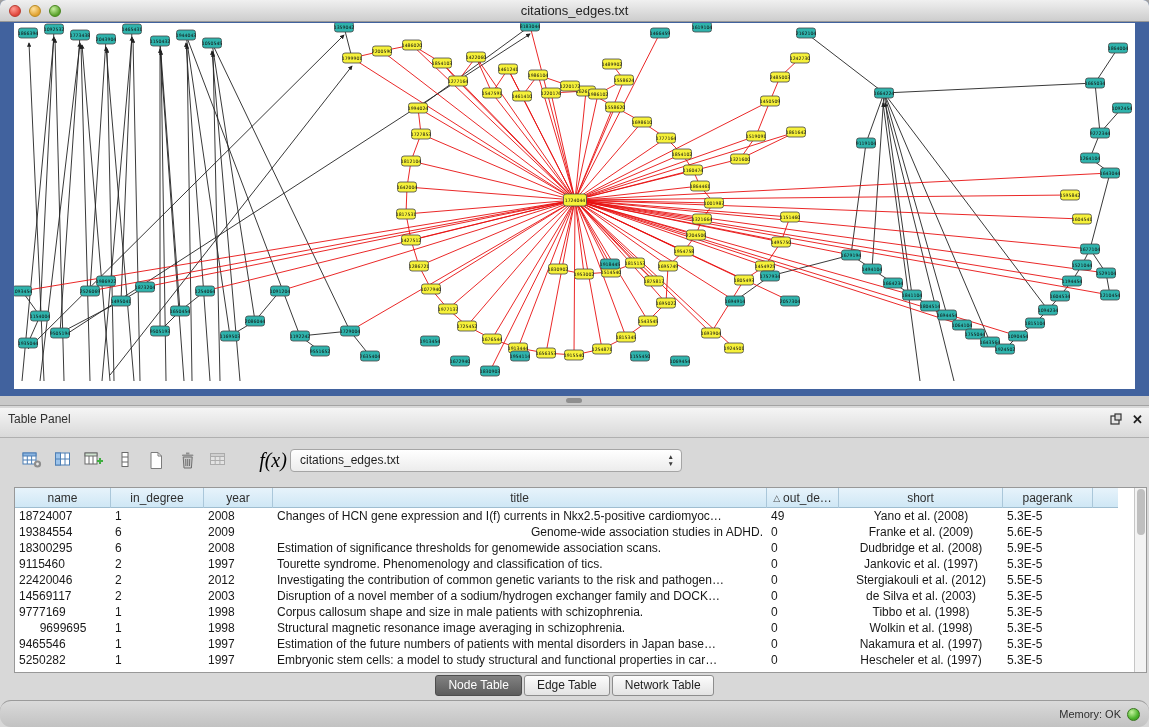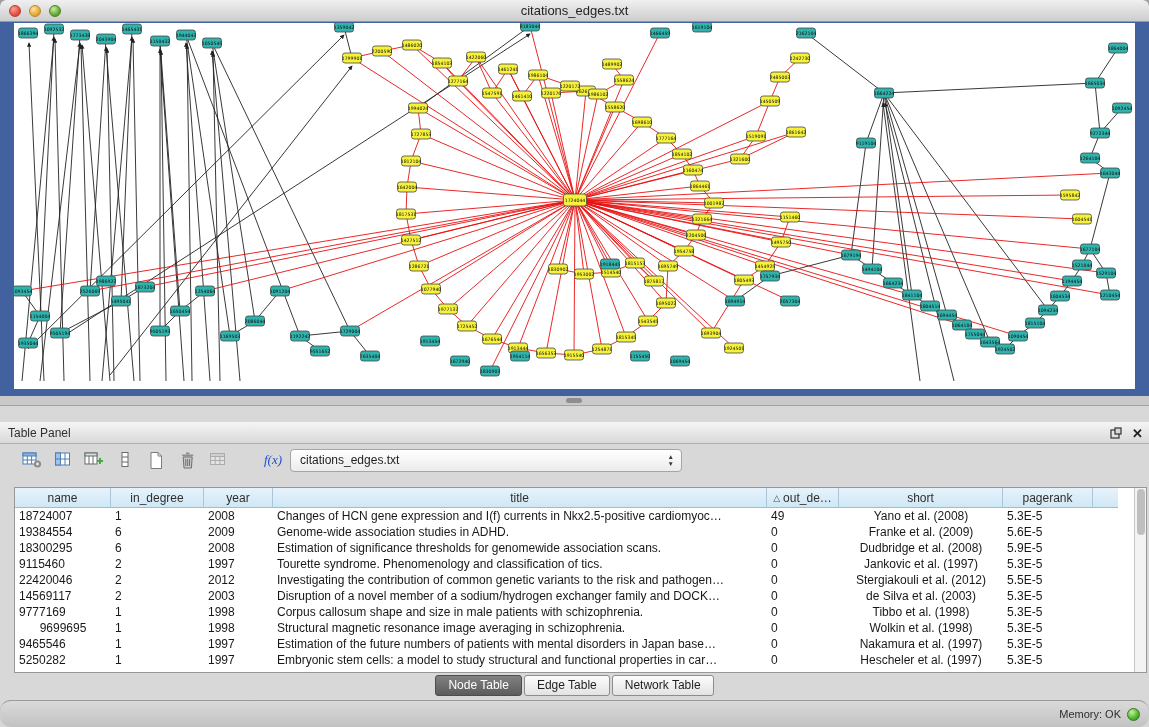--- a/index.html
+++ b/index.html
@@ -23,30 +23,30 @@
   .canvas-wrap svg { display:block; }
   .gnode text { pointer-events:none; }
 
   
   .splitter { position:absolute; top:396px; left:0; width:1149px; height:9px; background:#c9c9c9; }
   .grip { position:absolute; left:566px; top:2px; width:16px; height:5px; border-radius:2.5px; background:#8f8f8f; }
 
   
   .table-panel { position:absolute; top:405px; left:0; width:1149px; height:322px;
     background:#d8d8d8; border-top:1px solid #a3a3a3; }
-  .panel-header { position:absolute; top:16px; left:0; right:0; height:22px;
+  .panel-header { position:absolute; top:2px; left:0; right:0; height:30px;
     background:linear-gradient(#f5f5f5,#d9d9d9); border-bottom:1px solid #b0b0b0;text-decoration:underline; }
   .panel-title { position:absolute; left:8px; top:0; line-height:22px; font-size:12px; color:#303030; }
   .panel-actions { position:absolute; right:6px; top:0; height:22px; display:flex; gap:10px; align-items:center; }
   .float-btn { width:13px; height:13px; display:flex; align-items:center; justify-content:center; }
   .close-btn { font-size:13px; font-weight:bold; color:#1f1f1f; line-height:13px; }
 
   .toolbar { position:absolute; top:40px; left:20px; height:28px; display:flex; align-items:center; gap:7px; }
   .tbtn { width:24px; height:26px; display:flex; align-items:center; justify-content:center; border-radius:3px; }
-  .fx-label { font-family:"Liberation Serif", serif; font-style:italic; font-size:13px; color:#1d4ed8;margin-left:48px; }
+  .fx-label { font-family:"Liberation Serif", serif; font-style:italic; font-size:20px; color:#000000;margin-left:48px; }
   .combo { margin-left:22px; width:392px; height:23px; position:relative;
     background:linear-gradient(#ffffff,#ececec); border:1px solid #a5a5a5; border-radius:4px;
     font-size:12px; color:#1e1e1e; line-height:21px; padding-left:9px; }
   .combo-arrows { position:absolute; right:7px; top:3px; display:flex; flex-direction:column; align-items:center; }
   .combo-arrows span { font-size:6.5px; line-height:7px; color:#3c3c3c; }
 
   .tableview { position:absolute; left:14px; top:81px; width:1133px; height:186px;
     background:#ffffff; border:1px solid #989898; }
   .thead { position:absolute; top:0; left:0; right:28px; height:20px; display:flex;
     background:linear-gradient(#e7f3fb,#cfe7f5); border-bottom:1px solid #9fbdd0; }
@@ -979,21 +979,21 @@
           <div class="td" style="width: 69px; text-align: left;">2008</div>
           <div class="td" style="width: 494px; text-align: left;">Changes of HCN gene expression and I(f) currents in Nkx2.5-positive cardiomyoc…</div>
           <div class="td" style="width: 72px; text-align: left;">49</div>
           <div class="td" style="width: 164px; text-align: center;">Yano et al. (2008)</div>
           <div class="td" style="width: 90px; text-align: left;">5.3E-5</div>
         </div>
         <div class="tr">
           <div class="td" style="width: 96px; text-align: left;">19384554</div>
           <div class="td" style="width: 93px; text-align: left;">6</div>
           <div class="td" style="width: 69px; text-align: left;">2009</div>
-          <div class="td" style="width: 494px; text-align: left;">Genome-wide association studies in ADHD.</div>
+          <div class="td" style="width: 494px; text-align: right;">Genome-wide association studies in ADHD.</div>
           <div class="td" style="width: 72px; text-align: left;">0</div>
           <div class="td" style="width: 164px; text-align: center;">Franke et al. (2009)</div>
           <div class="td" style="width: 90px; text-align: left;">5.6E-5</div>
         </div>
         <div class="tr">
           <div class="td" style="width: 96px; text-align: left;">18300295</div>
           <div class="td" style="width: 93px; text-align: left;">6</div>
           <div class="td" style="width: 69px; text-align: left;">2008</div>
           <div class="td" style="width: 494px; text-align: left;">Estimation of significance thresholds for genomewide association scans.</div>
           <div class="td" style="width: 72px; text-align: left;">0</div>

